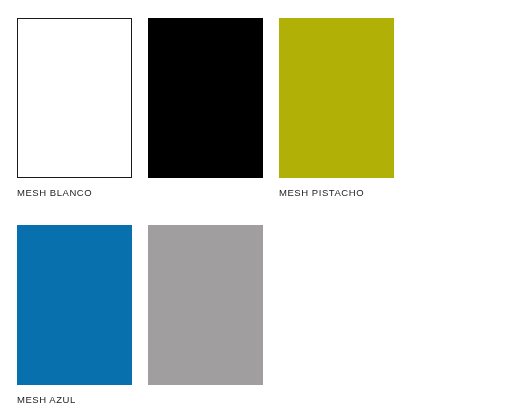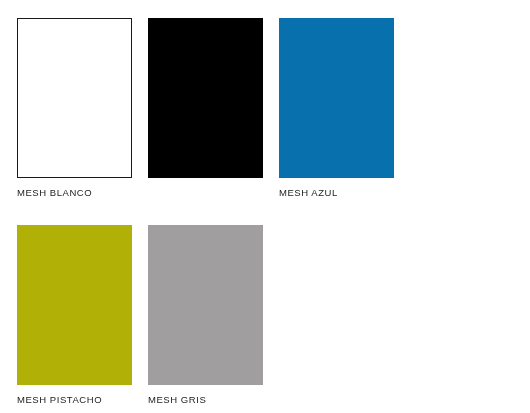--- a/index.html
+++ b/index.html
@@ -69,28 +69,27 @@
     <div class="swatch-cell">
       <div class="swatch-chip bordered" style="background-color: rgb(255, 255, 255);"></div>
       <div class="swatch-label">MESH BLANCO</div>
     </div>
 
     <div class="swatch-cell">
       <div class="swatch-chip" style="background-color: rgb(0, 0, 0);"></div>
     </div>
 
     <div class="swatch-cell">
+      <div class="swatch-chip" style="background-color: rgb(176, 176, 6);"></div>
+      <div class="swatch-label">MESH PISTACHO</div>
+    </div>
+
+    <div class="swatch-cell">
       <div class="swatch-chip" style="background-color: rgb(8, 112, 173);"></div>
       <div class="swatch-label">MESH AZUL</div>
     </div>
 
     <div class="swatch-cell">
-      <div class="swatch-chip" style="background-color: rgb(176, 176, 6);"></div>
-      <div class="swatch-label">MESH PISTACHO</div>
-    </div>
-
-    <div class="swatch-cell">
       <div class="swatch-chip" style="background-color: rgb(160, 158, 158);"></div>
-      <div class="swatch-label">MESH GRIS</div>
     </div>
 
   </div>
 </div>
 
 </body></html>

